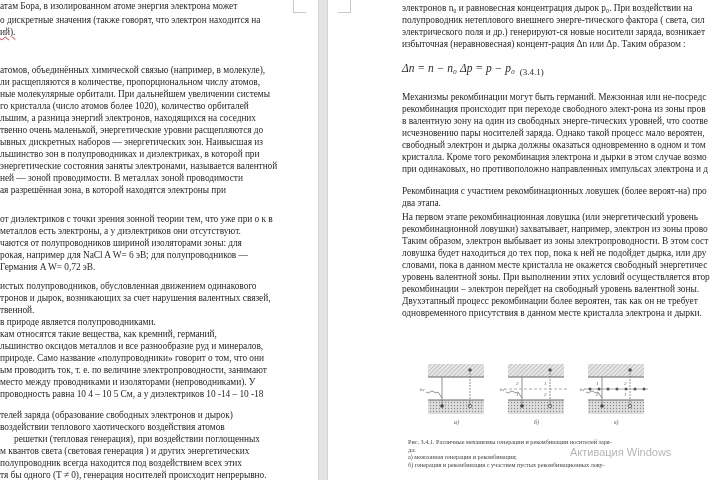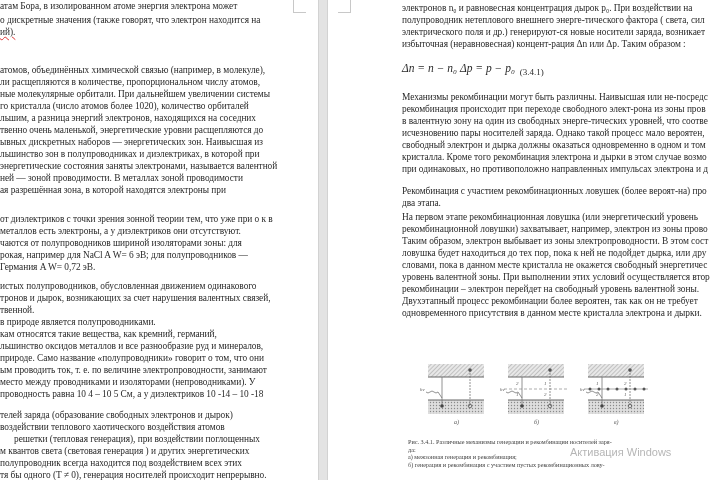--- a/index.html
+++ b/index.html
@@ -106,21 +106,21 @@
     <span>полупроводник нетеплового внешнего энерге-тического фактора ( света, сил</span>
   </div>
   <div class="line" style="top:27px">электрического поля и др.) генерируют-ся новые носители заряда, возникает</div>
   <div class="line" style="top:39px">избыточная (неравновесная) концент-рация Δn или Δp. Таким образом :</div>
 
   <div class="formula">
     <span>Δn = n − n₀  Δp = p − p₀</span>
     <span class="eqno">(3.4.1)</span>
   </div>
 
-  <div class="line" style="top:92px">Механизмы рекомбинации могут быть различны. Наивысшая или не-посредс</div>
+  <div class="line" style="top:92px">Механизмы рекомбинации могут быть германий. Межзонная или не-посредс</div>
   <div class="line" style="top:104px">рекомбинация происходит при переходе свободного элект-рона из зоны пров</div>
   <div class="line" style="top:116px">в валентную зону на один из свободных энерге-тических уровней, что соотве</div>
   <div class="line" style="top:128px">исчезновению пары носителей заряда. Однако такой процесс мало вероятен,</div>
   <div class="line" style="top:140px">свободный электрон и дырка должны оказаться одновременно в одном и том</div>
   <div class="line" style="top:152px">кристалла. Кроме того рекомбинация электрона и дырки в этом случае возмо</div>
   <div class="line" style="top:164px">при одинаковых, но противоположно направленных импульсах электрона и д</div>
 
   <div class="line" style="top:186px">Рекомбинация с участием рекомбинационных ловушек (более вероят-на) про</div>
   <div class="line" style="top:198px">два этапа.</div>
 

